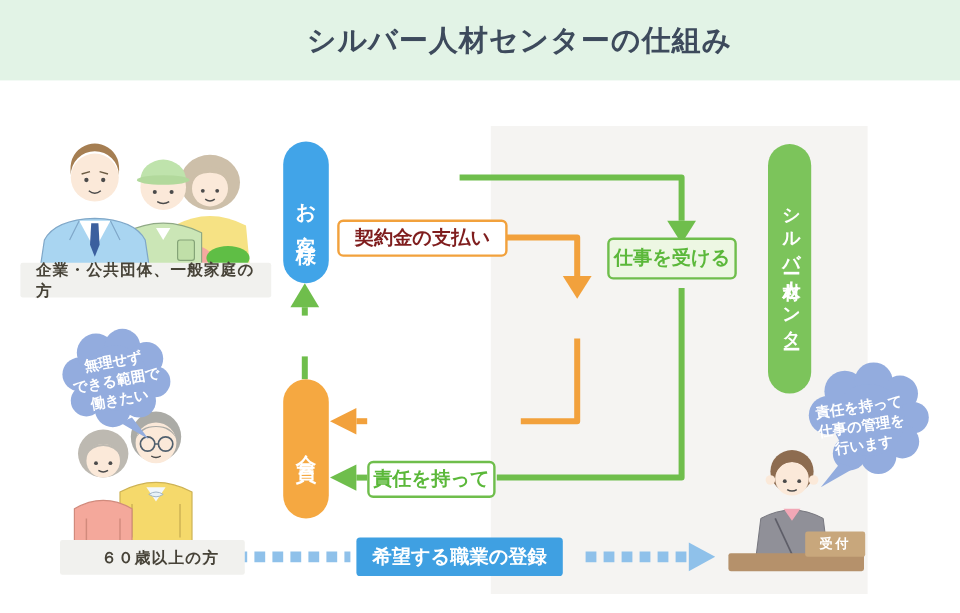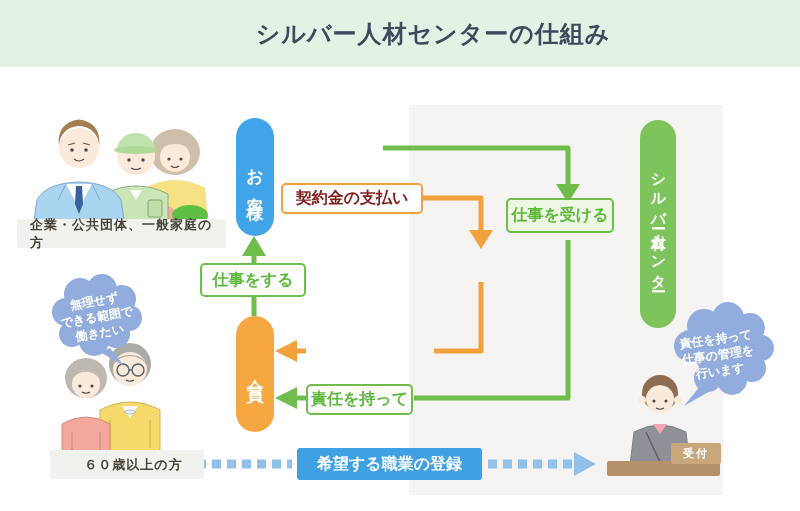--- a/index.html
+++ b/index.html
@@ -15,21 +15,21 @@
         writing-mode:vertical-rl;text-orientation:upright;}
   .pill.blue{left:236px;top:118px;width:38px;height:118px;background:#41A4E8;font-size:17px;letter-spacing:7px;}
   .pill.orange{left:236px;top:316px;width:38px;height:116px;background:#F5A841;font-size:17px;letter-spacing:9px;}
   .pill.green{left:640px;top:120px;width:36px;height:208px;background:#7CC45B;font-size:15px;letter-spacing:2px;border-radius:18px;}
   .fbox{position:absolute;display:flex;align-items:center;justify-content:center;background:#fff;
         border:2px solid;border-radius:5px;font-weight:bold;font-size:16px;white-space:nowrap;box-sizing:border-box;}
   .fbox.g{border-color:#6FBE4C;color:#5BB83A;}
   .fbox.o{border-color:#F2A13C;color:#7f1d1d;}
   .fbox.gfill{background:#EDF7E3;}
   .fbox.ofill{background:#FDF5E6;}
-  .bluebox{position:absolute;left:297px;top:448px;width:185px;height:32px;background:#3FA0E2;
+  .bluebox{position:absolute;left:297px;top:448px;width:172px;height:32px;background:#3FA0E2;
            color:#fff;font-weight:bold;font-size:16px;border-radius:3px;
            display:flex;align-items:center;justify-content:center;}
   .caption{position:absolute;background:#F1F1EE;color:#474338;font-weight:bold;font-size:13px;
            letter-spacing:1px;display:flex;align-items:center;justify-content:center;border-radius:2px;padding-left:13px;}
   .cap1{left:17px;top:219px;width:196px;height:29px;}
   .cap2{left:50px;top:450px;width:141px;height:29px;font-family:Liberation Mono, monospace;}
   .cloudtext{position:absolute;color:#fff;font-weight:bold;font-size:12px;line-height:1.35;
              text-align:center;white-space:nowrap;}
   .ct-left{left:54px;top:293px;width:86px;transform:rotate(-10deg);}
   .ct-right{left:672px;top:331px;width:92px;transform:rotate(-8deg);}
@@ -161,21 +161,20 @@
     <div>働きたい</div>
   </div>
   <div class="caption cap2">６０歳以上の方</div>
 
   <div class="pill blue">お客様</div>
   <div class="pill orange">会員</div>
   <div class="pill green">シルバー人材センター</div>
 
   <div class="fbox o" style="left:281px;top:183px;width:142px;height:31px;">契約金の支払い</div>
   <div class="fbox g gfill" style="left:506px;top:198px;width:108px;height:35px;">仕事を受ける</div>
-  <div class="fbox g" style="left:200px;top:263px;width:106px;height:34px;">仕事をする</div>
   <div class="fbox g" style="left:306px;top:384px;width:107px;height:31px;">責任を持って</div>
   <div class="bluebox">希望する職業の登録</div>
 
   <svg class="illus" style="left:620px;top:372px;" width="80" height="92" viewBox="0 0 80 92" aria-hidden="true">
     <circle cx="40" cy="21" r="18" fill="#8D6C50"></circle>
     <circle cx="22" cy="28" r="4" fill="#FBE9D9"></circle>
     <circle cx="58" cy="28" r="4" fill="#FBE9D9"></circle>
     <circle cx="40" cy="27" r="14" fill="#FBE9D9"></circle>
     <path d="M26,23 a14,12 0 0 1 28,0 q-4,-10 -14,-10 q-10,0 -14,10 z" fill="#8D6C50"></path>
     <circle cx="34" cy="29" r="1.6" fill="#4B4B4B"></circle>

